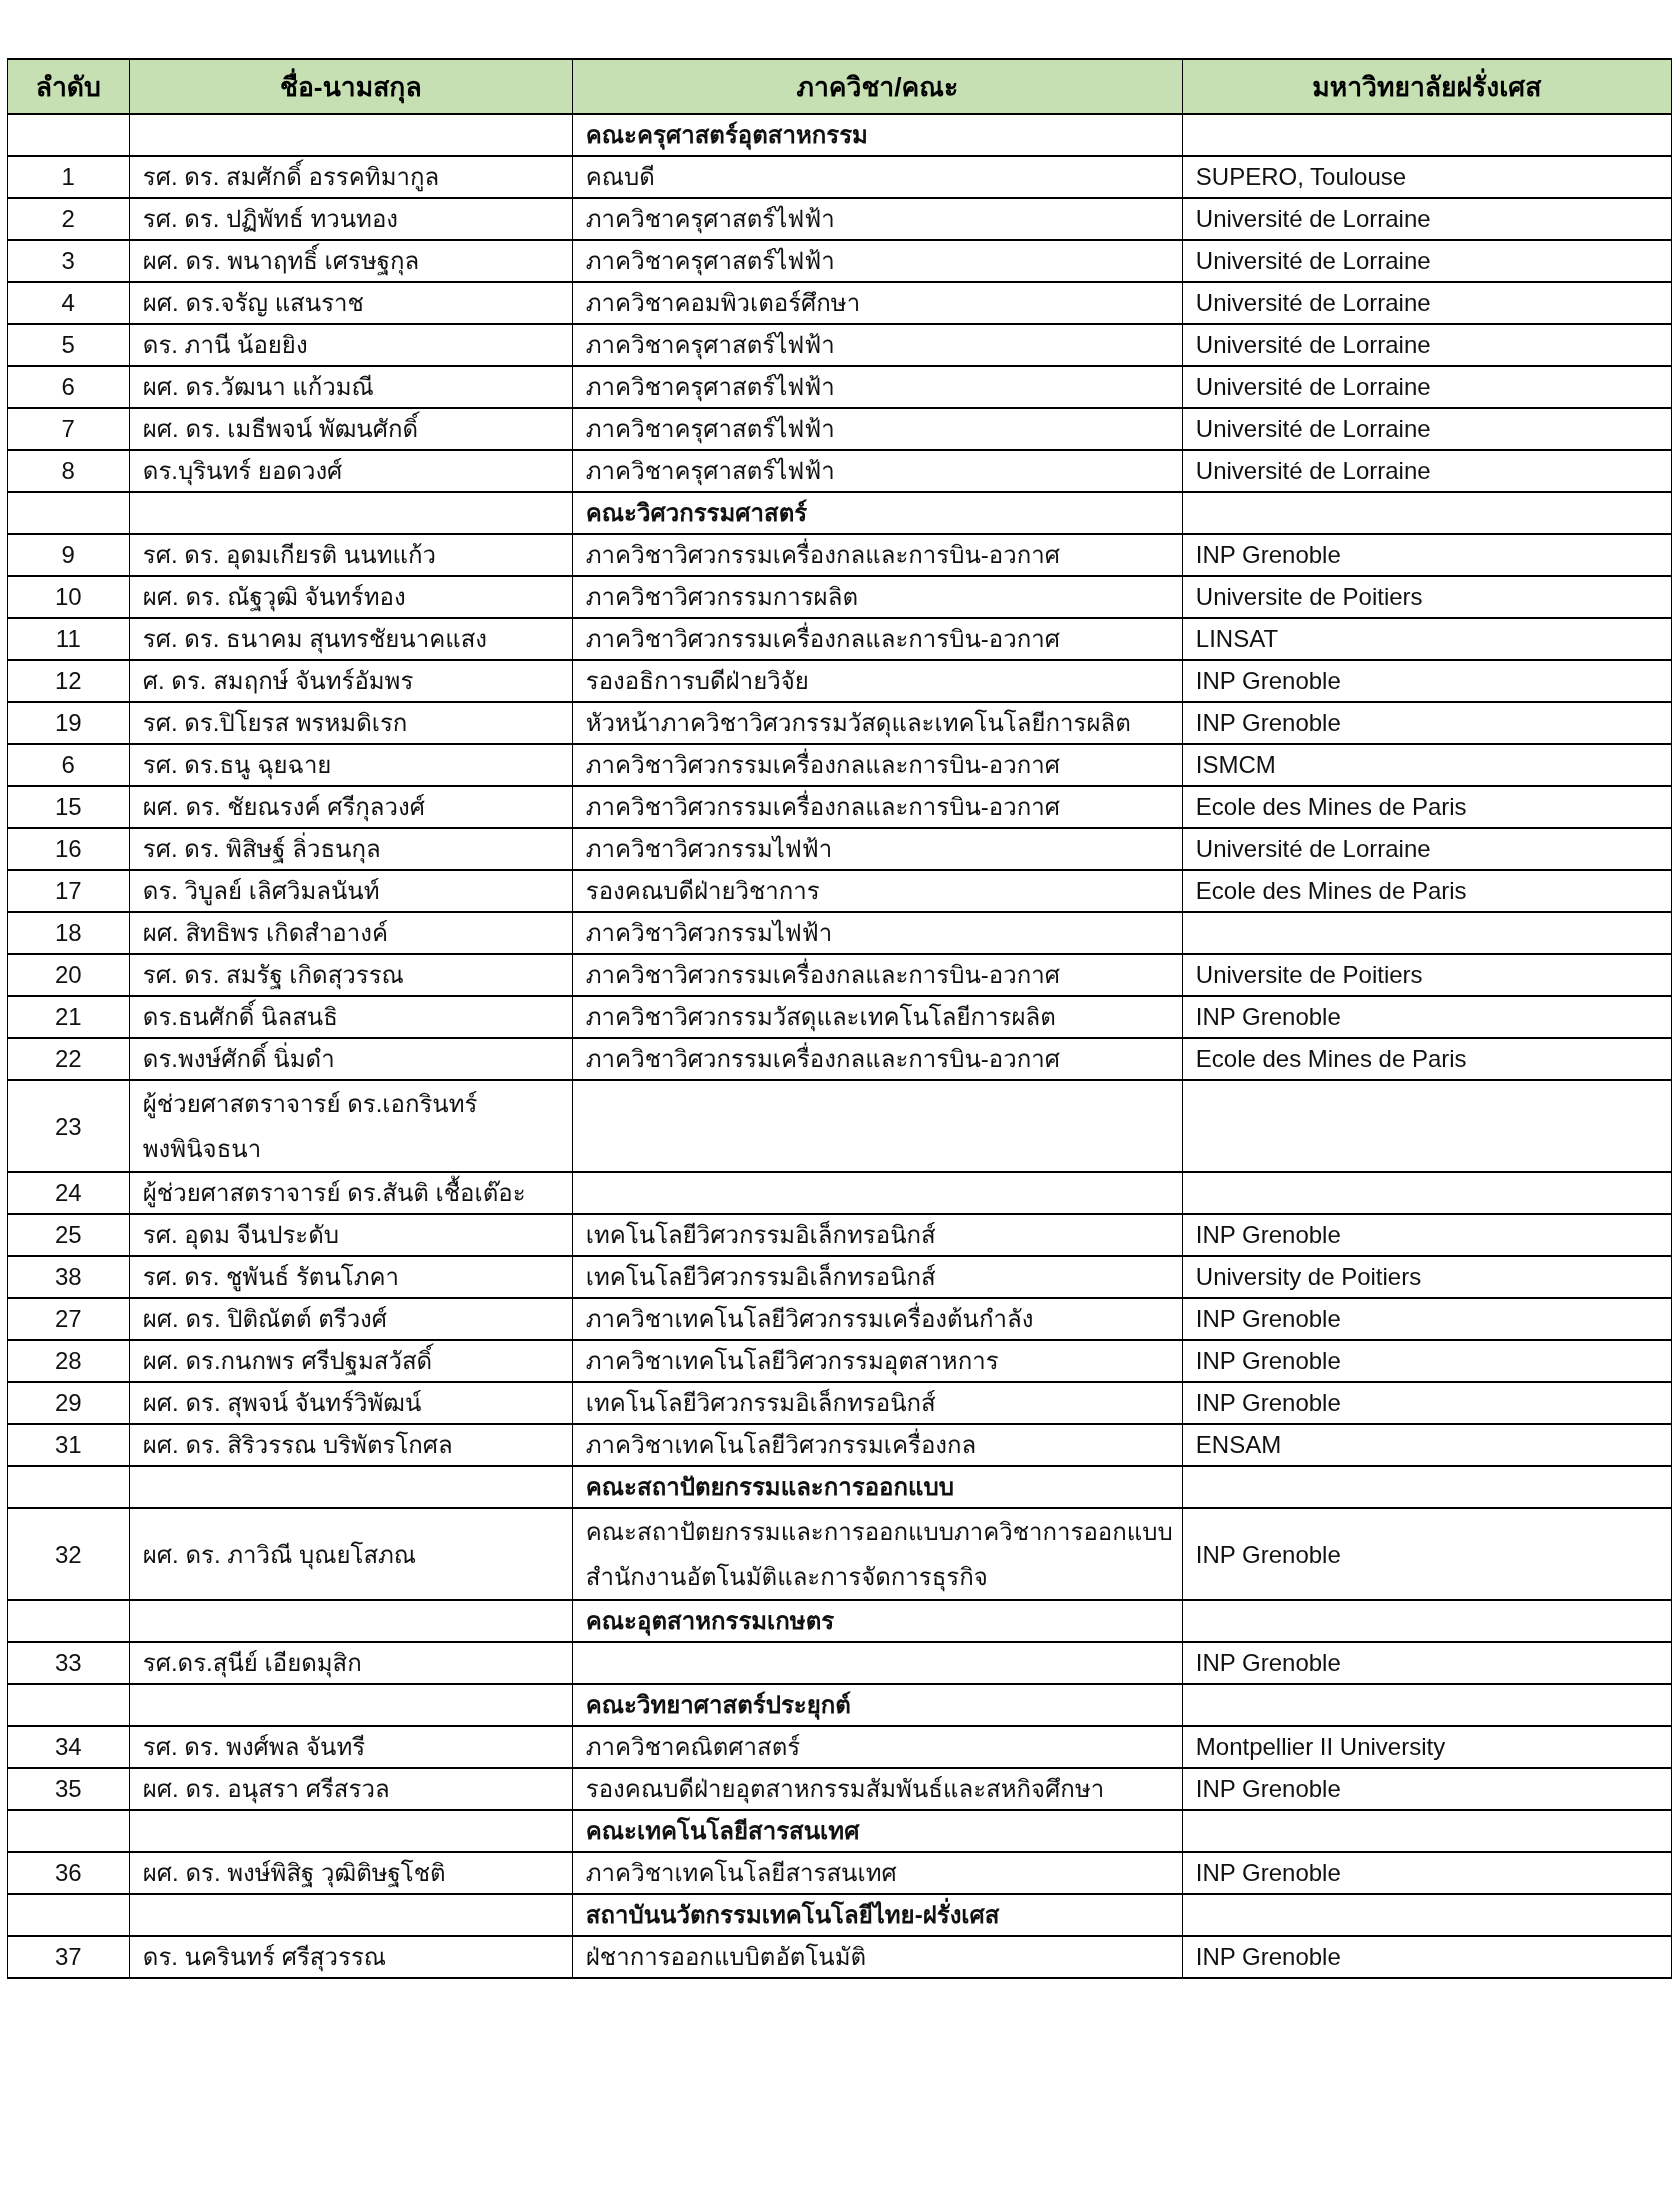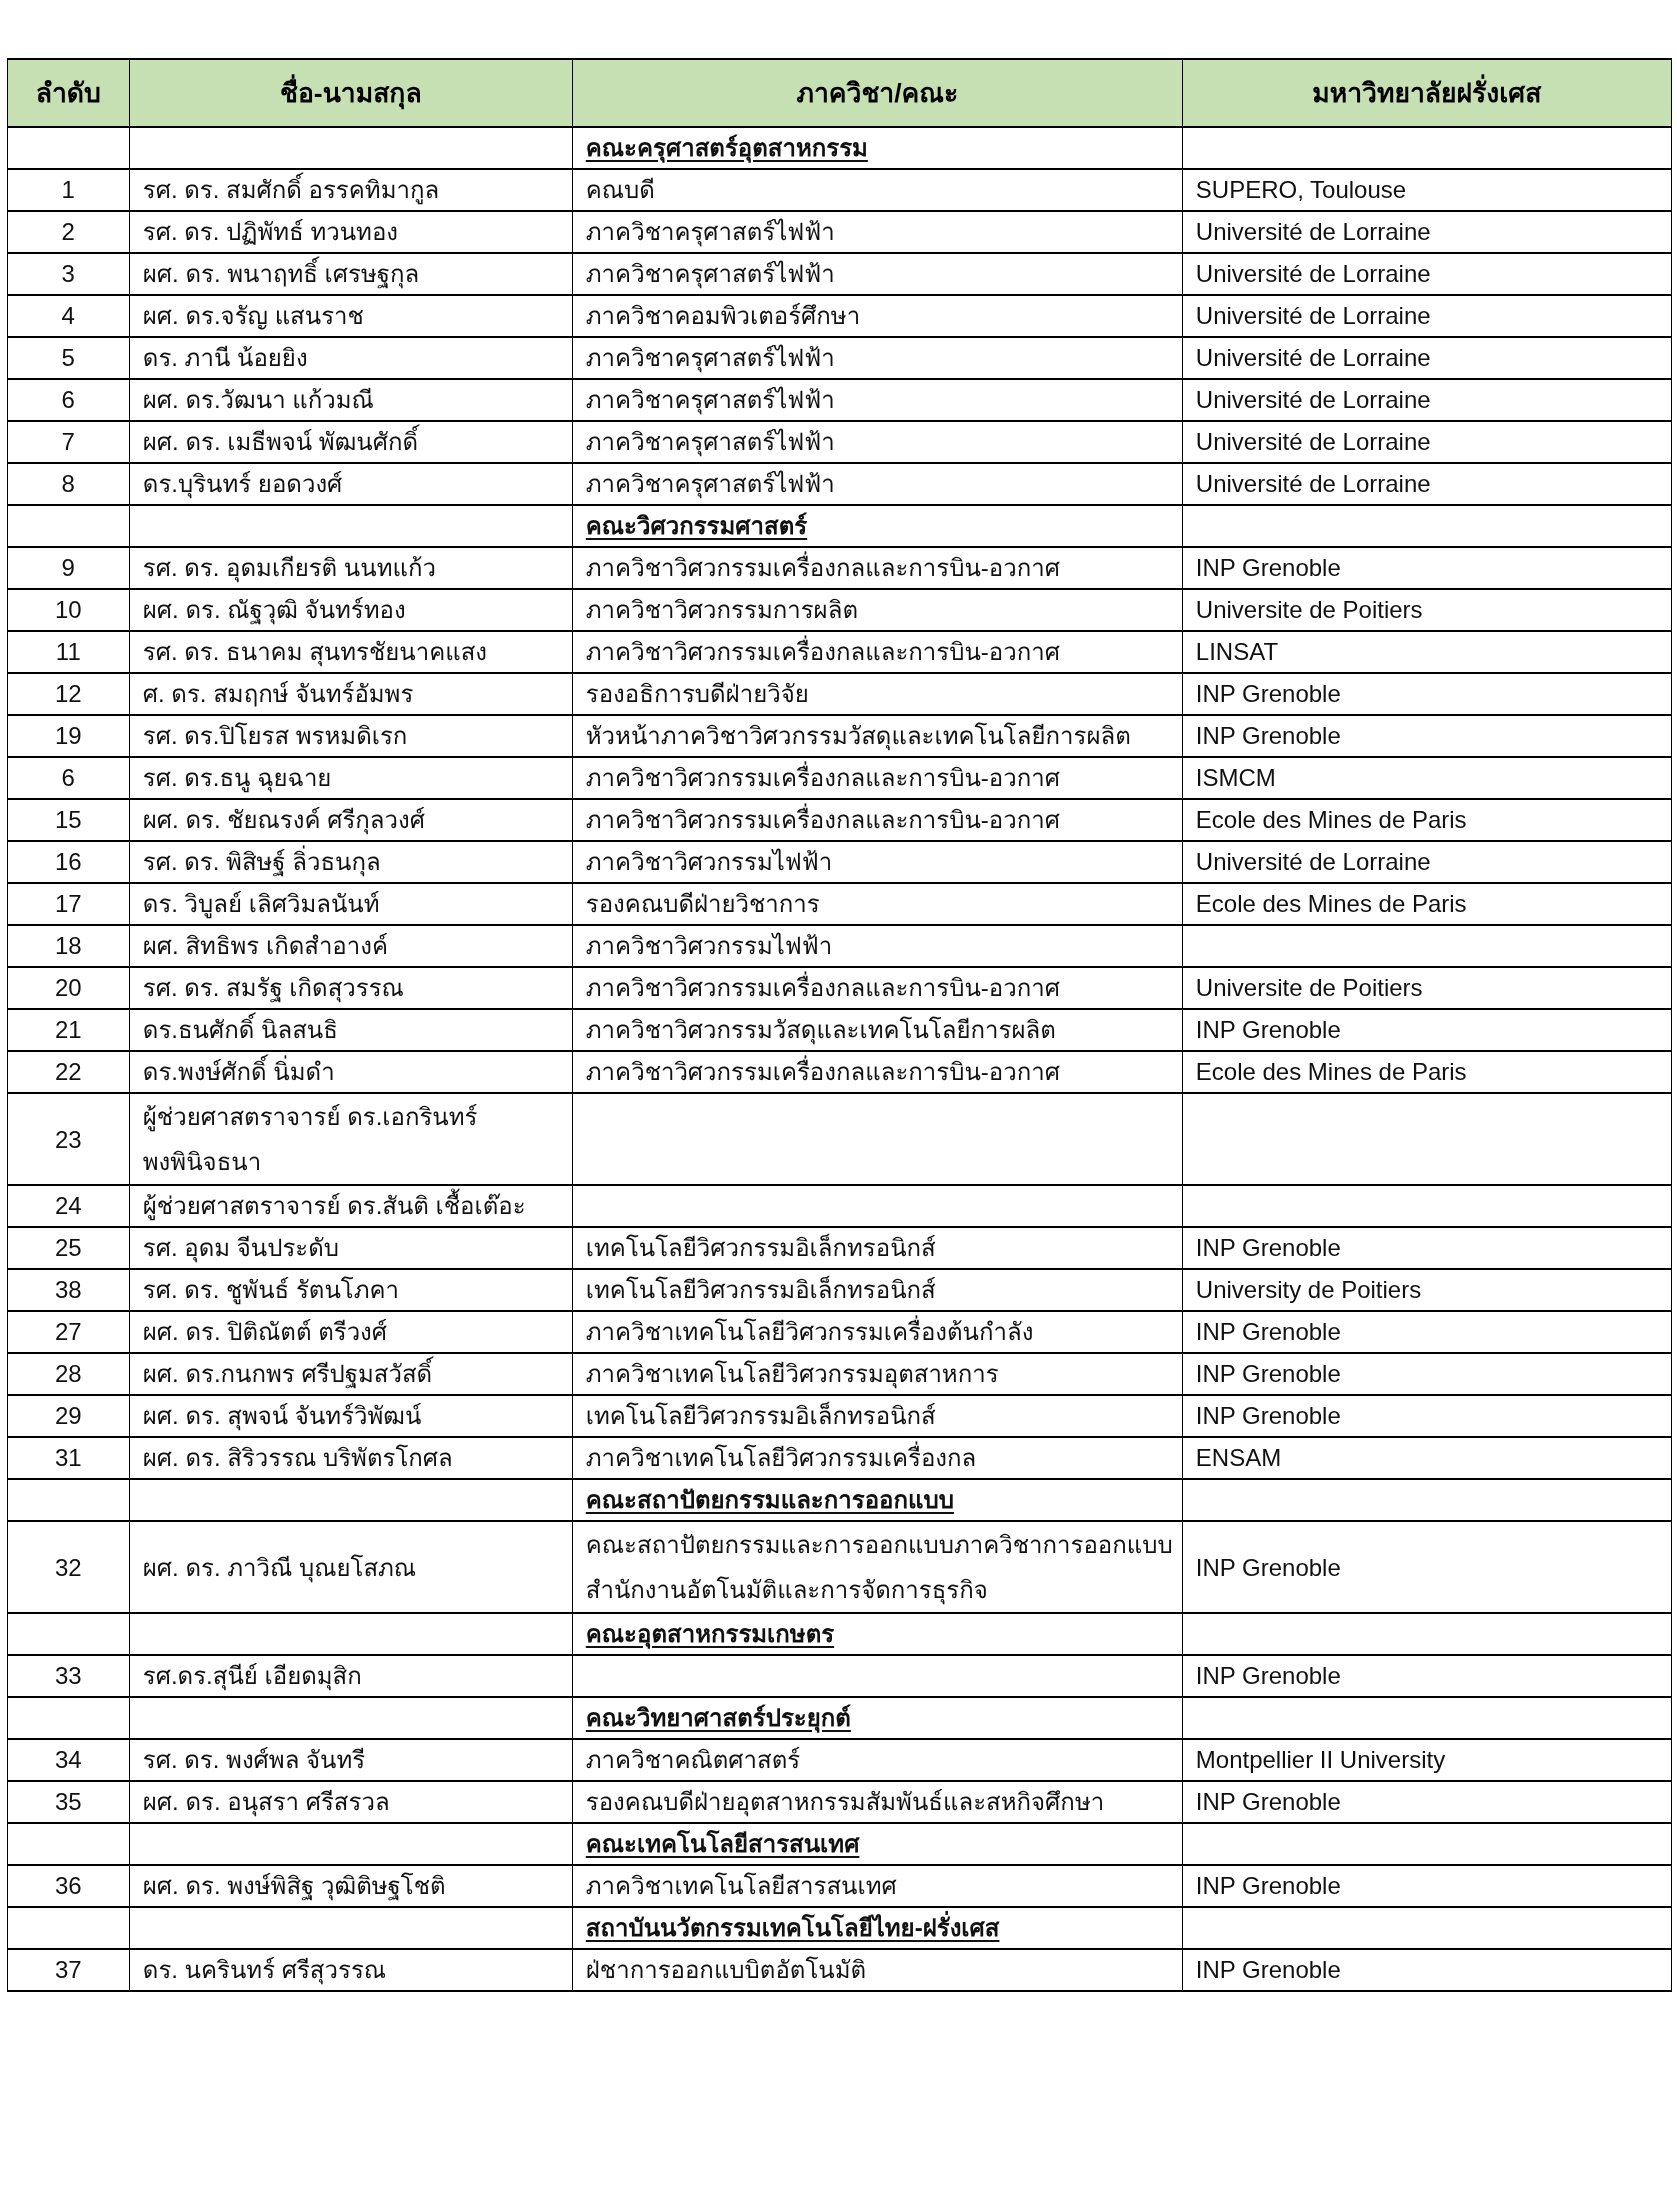--- a/index.html
+++ b/index.html
@@ -25,21 +25,21 @@
   th,td{
     border-left:1.7px solid #000;
     border-right:1.7px solid #000;
     border-top:2.6px solid #000;
     border-bottom:2.6px solid #000;
     box-sizing:border-box;
     overflow:hidden;
   }
   thead th{
     background:#c6e0b4;
-    height:68px;
+    height:55px;
     font-size:26.5px;
     font-weight:bold;
     text-align:center;
     vertical-align:middle;
     color:#000;
   }
   tbody td{
     height:42px;
     font-size:24px;
     vertical-align:middle;
@@ -50,21 +50,20 @@
   tbody td.no{
     text-align:center;
     padding:0;
   }
   tbody tr.tall td{
     height:86px;
     line-height:45px;
   }
   tbody tr.section-row td.section-label{
     font-weight:bold;
-    text-decoration:underline;
     text-underline-offset:4.3px;
   }
 </style>
 </head>
 <body>
 
 <table class="roster">
   <colgroup>
     <col class="c-no">
       <col class="c-name">

